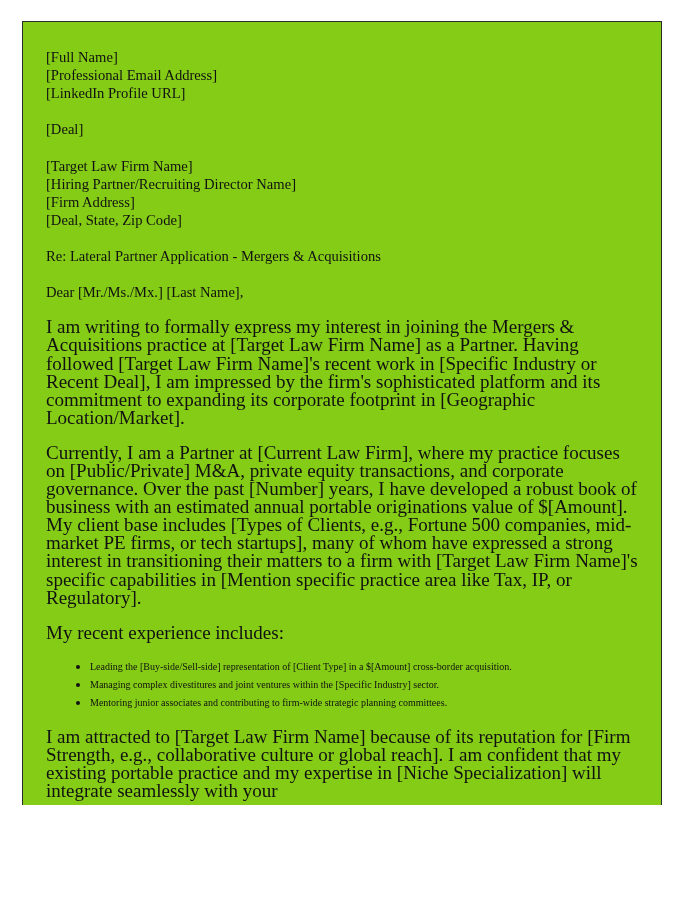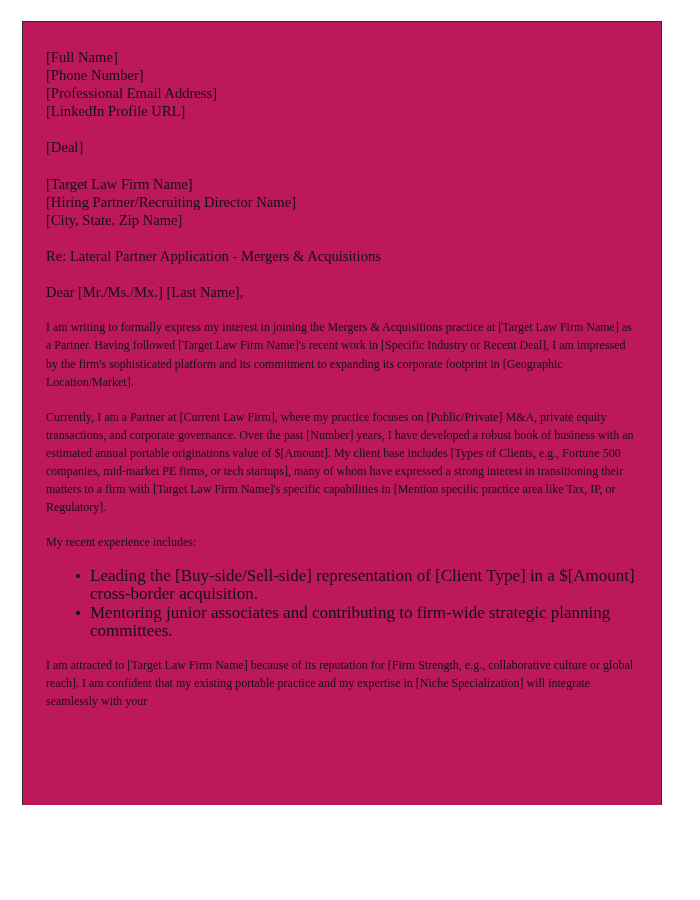--- a/index.html
+++ b/index.html
@@ -18,21 +18,21 @@
 
   #document-page {
     position: absolute;
     left: 22px;
     top: 21px;
     width: 640px;
     height: 784px;
     box-sizing: border-box;
     border: 1px solid #2b2b2b;
     border-bottom: none;
-    background: #be185d;
+    background: #84cc16;
     overflow: hidden;
   }
 
   #letter-body {
     position: absolute;
     left: 23px;
     top: 26px;
     width: 592px;
   }
 
@@ -45,38 +45,38 @@
   .addr-line {
     display: block;
     white-space: nowrap;
   }
 
   .spacer {
     height: 18.1px;
   }
 
   .para {
-    font-size: 12px;
+    font-size: 19px;
     line-height: 18.1px;
     margin: 0;
   }
 
   .para-gap {
     height: 17px;
   }
 
   ul.bullets {
     margin: 0;
     padding: 0;
     list-style: none;
   }
   ul.bullets li {
     position: relative;
     padding-left: 44px;
-    font-size: 17px;
+    font-size: 10px;
     line-height: 18.1px;
     margin: 0;
   }
   ul.bullets li .bullet-dot {
     position: absolute;
     left: 30px;
     top: 7px;
     width: 4px;
     height: 4px;
     border-radius: 50%;
@@ -87,37 +87,37 @@
   .bullets-gap-bottom { height: 16px; }
 </style>
 </head>
 <body>
 
 <div id="document-page">
   <div id="letter-body">
 
     <div class="block">
       <span class="addr-line">[Full Name]</span>
-      <span class="addr-line">[Phone Number]</span>
       <span class="addr-line">[Professional Email Address]</span>
       <span class="addr-line">[LinkedIn Profile URL]</span>
     </div>
 
     <div class="spacer"></div>
 
     <div class="block">
       <span class="addr-line">[Deal]</span>
     </div>
 
     <div class="spacer"></div>
 
     <div class="block">
       <span class="addr-line">[Target Law Firm Name]</span>
       <span class="addr-line">[Hiring Partner/Recruiting Director Name]</span>
-      <span class="addr-line">[City, State, Zip Name]</span>
+      <span class="addr-line">[Firm Address]</span>
+      <span class="addr-line">[Deal, State, Zip Code]</span>
     </div>
 
     <div class="spacer"></div>
 
     <div class="block">
       <span class="addr-line">Re: Lateral Partner Application - Mergers &amp; Acquisitions</span>
     </div>
 
     <div class="spacer"></div>
 
@@ -139,20 +139,24 @@
 
     <div class="bullets-gap-top"></div>
 
     <ul class="bullets">
       <li>
         <span class="bullet-dot"></span>
         <span>Leading the [Buy-side/Sell-side] representation of [Client Type] in a $[Amount] cross-border acquisition.</span>
       </li>
       <li>
         <span class="bullet-dot"></span>
+        <span>Managing complex divestitures and joint ventures within the [Specific Industry] sector.</span>
+      </li>
+      <li>
+        <span class="bullet-dot"></span>
         <span>Mentoring junior associates and contributing to firm-wide strategic planning committees.</span>
       </li>
     </ul>
 
     <div class="bullets-gap-bottom"></div>
 
     <p class="para">I am attracted to [Target Law Firm Name] because of its reputation for [Firm Strength, e.g., collaborative culture or global reach]. I am confident that my existing portable practice and my expertise in [Niche Specialization] will integrate seamlessly with your</p>
 
   </div>
 </div>

